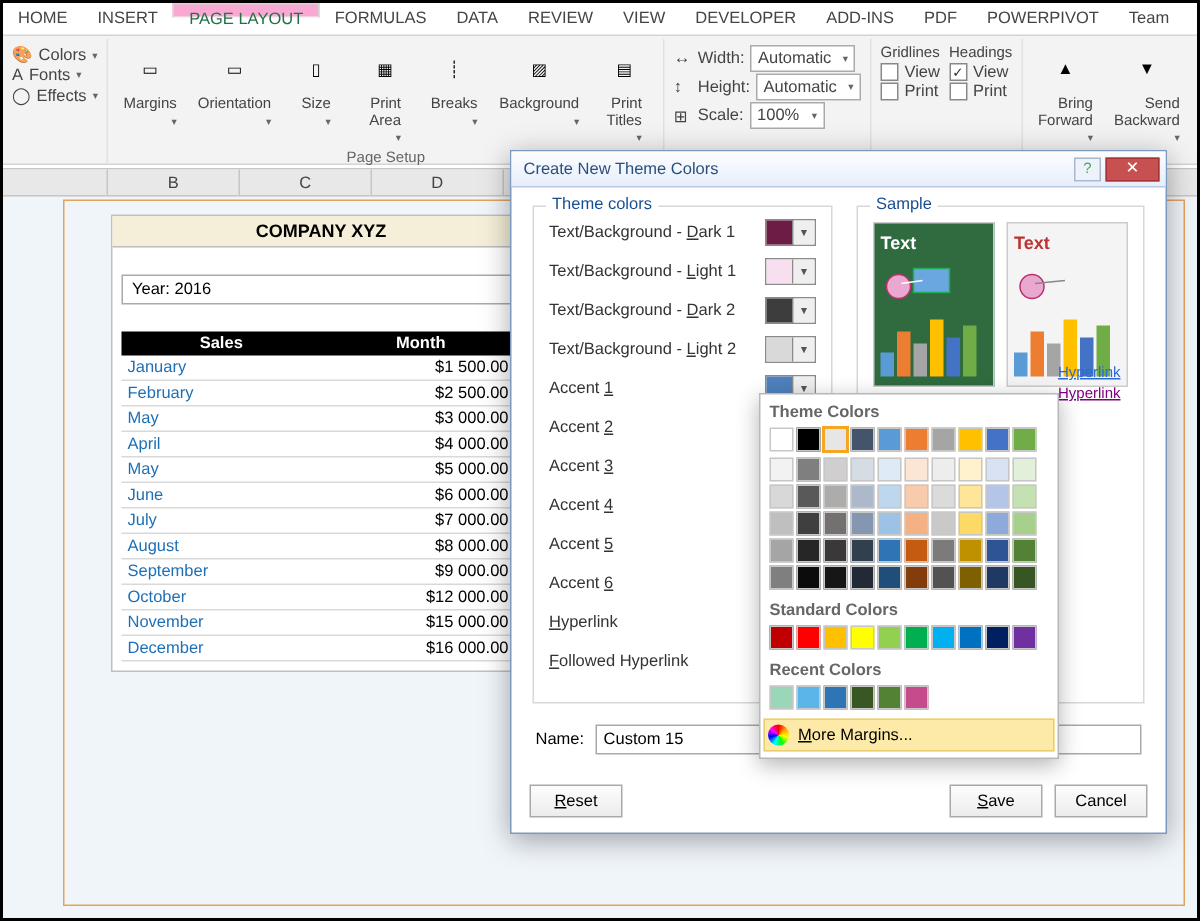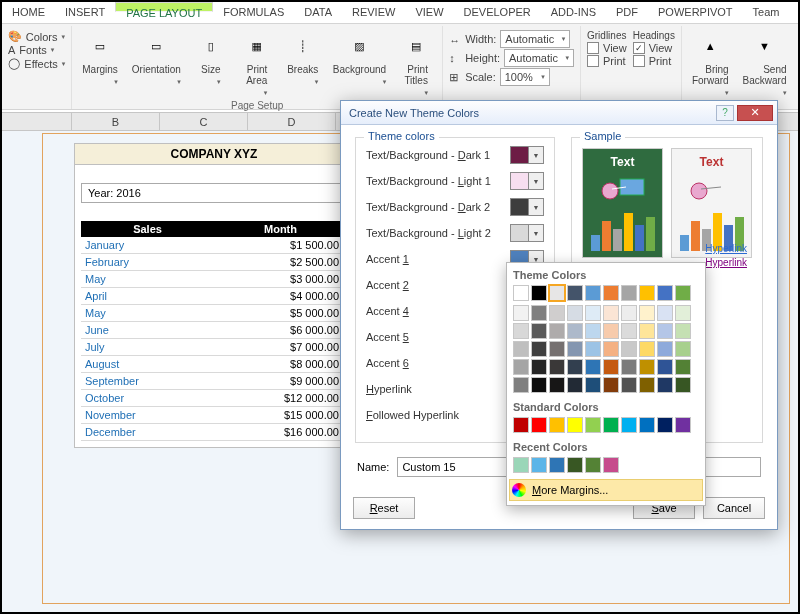--- a/index.html
+++ b/index.html
@@ -2,21 +2,21 @@
 <html><head>
 <meta charset="utf-8">
 <style>
 *{box-sizing:border-box;margin:0;padding:0;font-family:"Segoe UI",Tahoma,sans-serif;font-size:11px}
 body{background:#000;width:800px;height:614px;overflow:hidden;position:relative}
 .app{background:#fff;position:absolute;top:2px;left:2px;right:2px;bottom:2px}
 
 
 .tabs{display:flex;background:#fff;padding:0 0 16px 0;height:22px;border-bottom:1px solid #d4d4d4}
 .tab{padding:4px 10px;color:#444;cursor:pointer;font-size:11px}
-.tab.active{background:#bef264;color:#217346;border:1px solid #d4d4d4;border-bottom:1px solid #f3f3f3;margin-bottom:-1px}
+.tab.active{background:#f9a8d4;color:#217346;border:1px solid #d4d4d4;border-bottom:1px solid #f3f3f3;margin-bottom:-1px}
 
 
 .ribbon{background:#f3f3f3;height:86px;display:flex;border-bottom:1px solid #d4d4d4;padding:2px 0 0 0}
 .rgroup{display:flex;flex-direction:column;align-items:center;padding:2px 6px;border-right:1px solid #e1e1e1;position:relative}
 .rgroup-body{display:flex;align-items:flex-start;flex:1;gap:6px}
 .rgroup-title{font-size:10px;color:#666;padding:1px 0}
 .rbtn{display:flex;flex-direction:column;align-items:center;gap:2px;padding:2px 4px;cursor:pointer}
 .rbtn .ic{width:32px;height:32px;display:flex;align-items:center;justify-content:center}
 .rbtn .lbl{font-size:10px;color:#444;text-align:right;line-height:1.1}
 .rmini{display:flex;flex-direction:column;gap:1px;padding-top:2px}
@@ -53,21 +53,21 @@
 .cols{display:flex;gap:16px}
 .colL{flex:0 0 200px;display:flex;flex-direction:column;gap:8px}
 .colR{flex:1}
 .tc-row{display:flex;align-items:center;gap:6px}
 .tc-row .lab{flex:1;font-size:11px;color:#333}
 .swb{width:34px;height:18px;border:1px solid #8a8a8a;display:flex}
 .sw{flex:1;border-right:1px solid #8a8a8a}
 .swdd{width:14px;display:flex;align-items:center;justify-content:center;background:#efefef;font-size:7px;color:#555}
 
 .sample{display:flex;gap:8px;padding-top:2px}
-.samp{flex:1;height:110px;border:1px solid #ccc;display:flex;flex-direction:column;align-items:center;padding:6px 4px;gap:6px;position:relative}
+.samp{flex:1;height:110px;border:1px solid #ccc;display:flex;flex-direction:column;align-items:flex-start;padding:6px 4px;gap:6px;position:relative}
 .samp .t{font-weight:bold;font-size:12px}
 .bars{display:flex;align-items:flex-end;gap:2px;height:42px;margin-top:auto}
 .bars div{width:9px}
 .hl{font-size:10px;color:#2a6ad1;text-decoration:underline;position:absolute;right:4px}
 
 .name-row{display:flex;align-items:center;gap:8px;margin:14px 2px 4px 2px}
 .name-row input{flex:1;border:1px solid #a9a9a9;height:20px;padding:0 4px;font-size:11px}
 .dlg-btns{display:flex;gap:8px;padding:6px 12px 10px 12px}
 .dlg-btns .sp{flex:1}
 .btn{min-width:62px;height:22px;border:1px solid #a9a9a9;background:linear-gradient(#fdfdfd,#ececec);font-size:11px;text-align:center;line-height:20px;cursor:pointer}
@@ -349,20 +349,27 @@
                 <div class="lab">Accent <span class="underline">1</span></div>
                 <div class="swb">
                   <div class="sw" style="background:#4f81bd"></div>
                   <div class="swdd">▼</div>
                 </div>
               </div>
               <div class="tc-row" style="margin-bottom: 8px;">
                 <div class="lab">Accent <span class="underline">2</span></div>
                 <div class="swb">
                   <div class="sw" style="background:#c0504d"></div>
+                  <div class="swdd">▼</div>
+                </div>
+              </div>
+              <div class="tc-row" style="margin-bottom: 8px;">
+                <div class="lab">Accent <span class="underline">3</span></div>
+                <div class="swb">
+                  <div class="sw" style="background:#9bbb59"></div>
                   <div class="swdd">▼</div>
                 </div>
               </div>
               <div class="tc-row" style="margin-bottom: 8px;">
                 <div class="lab">Accent <span class="underline">4</span></div>
                 <div class="swb">
                   <div class="sw" style="background:#8064a2"></div>
                   <div class="swdd">▼</div>
                 </div>
               </div>

